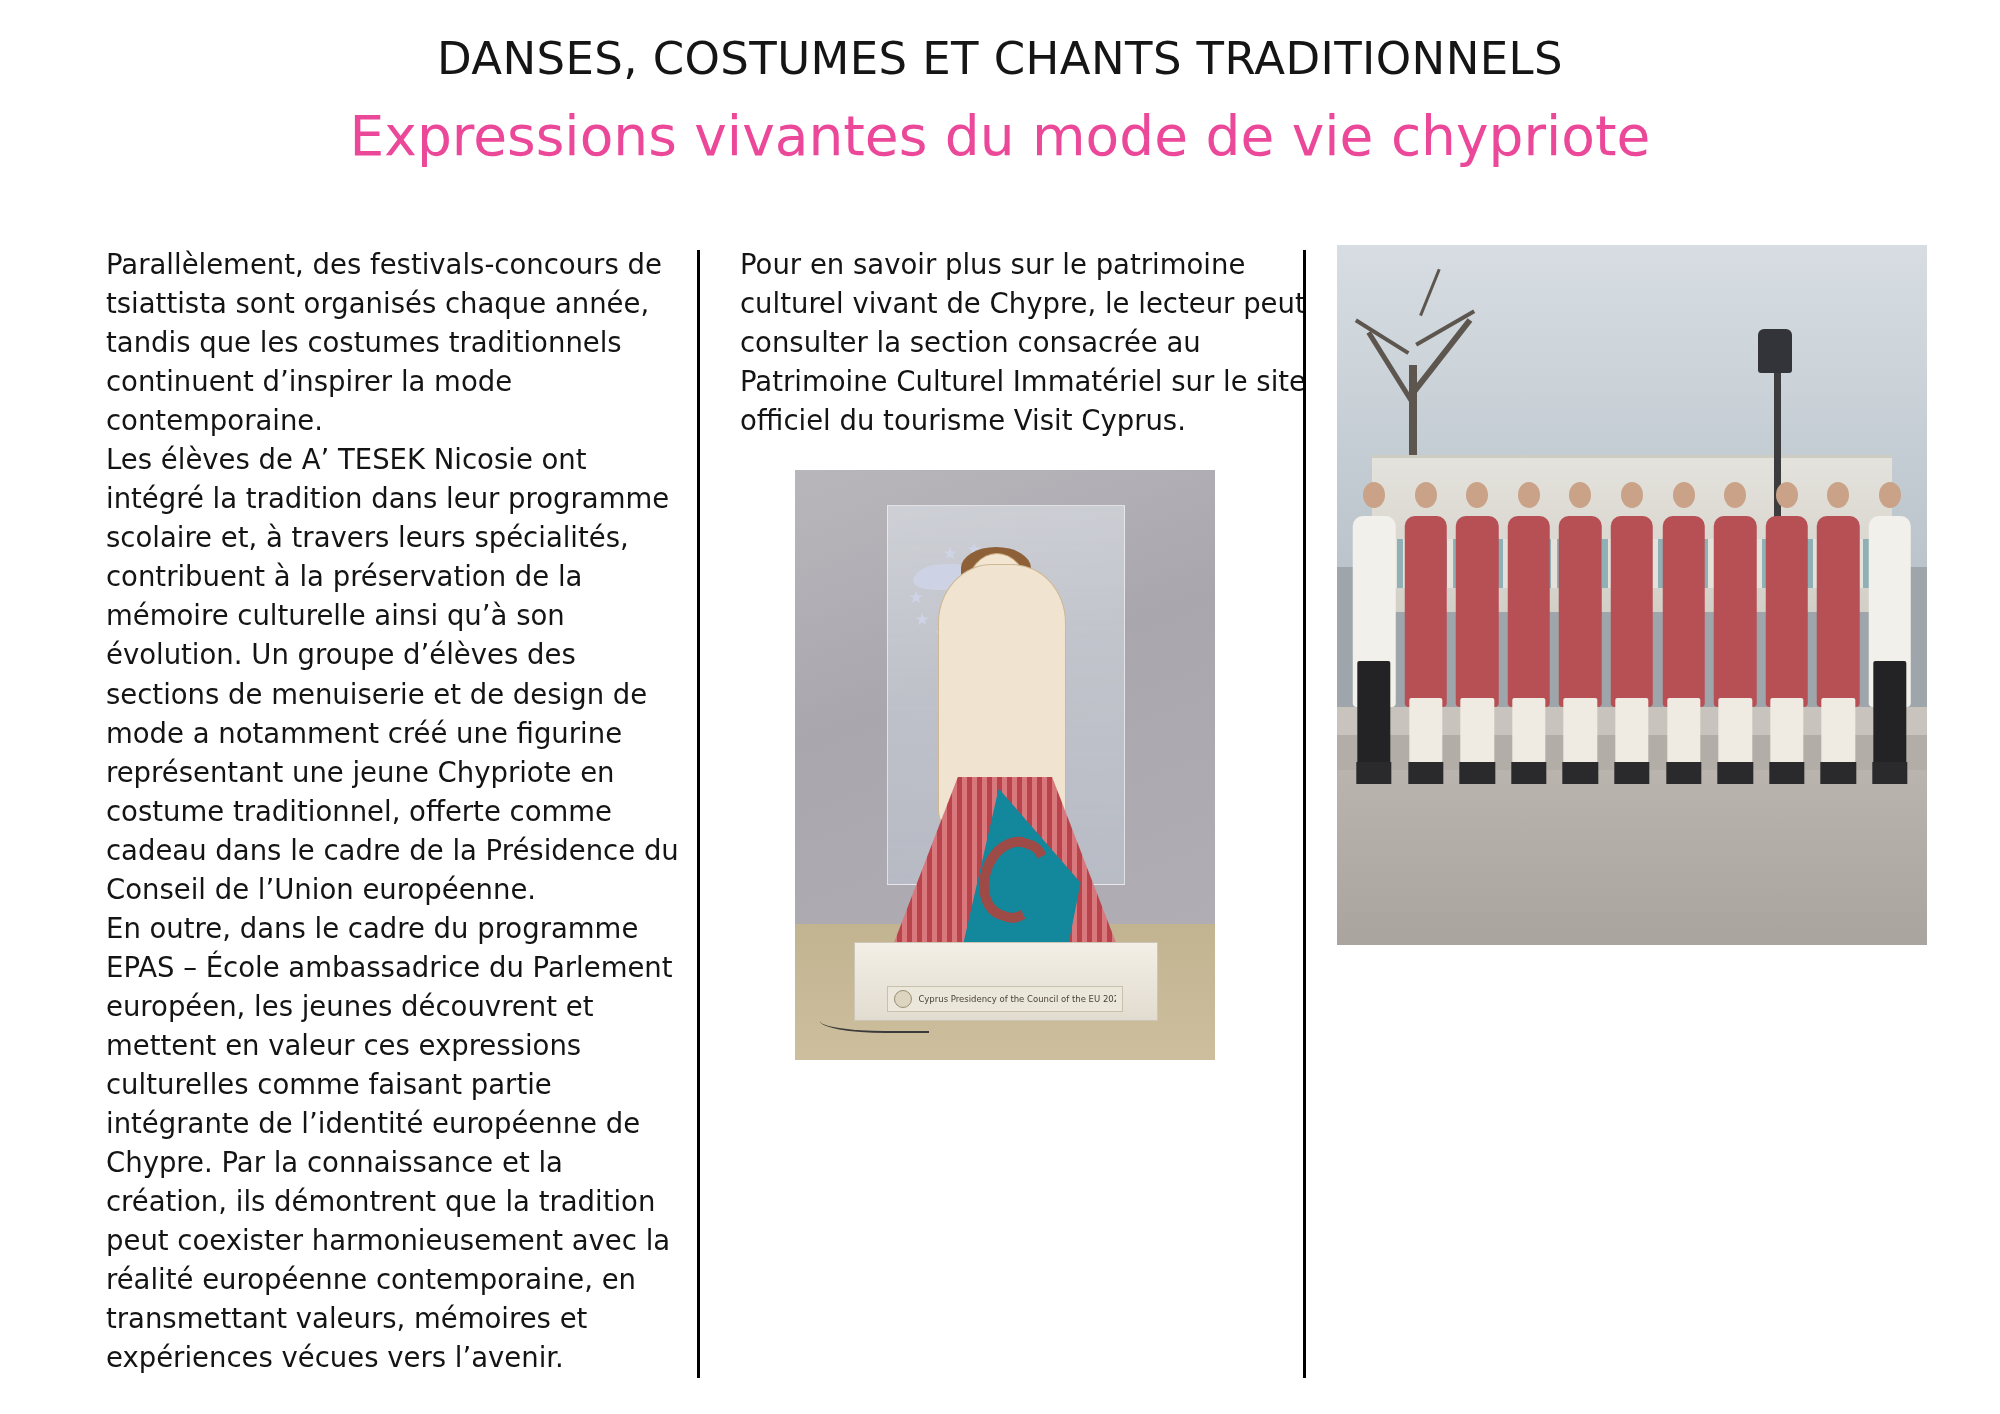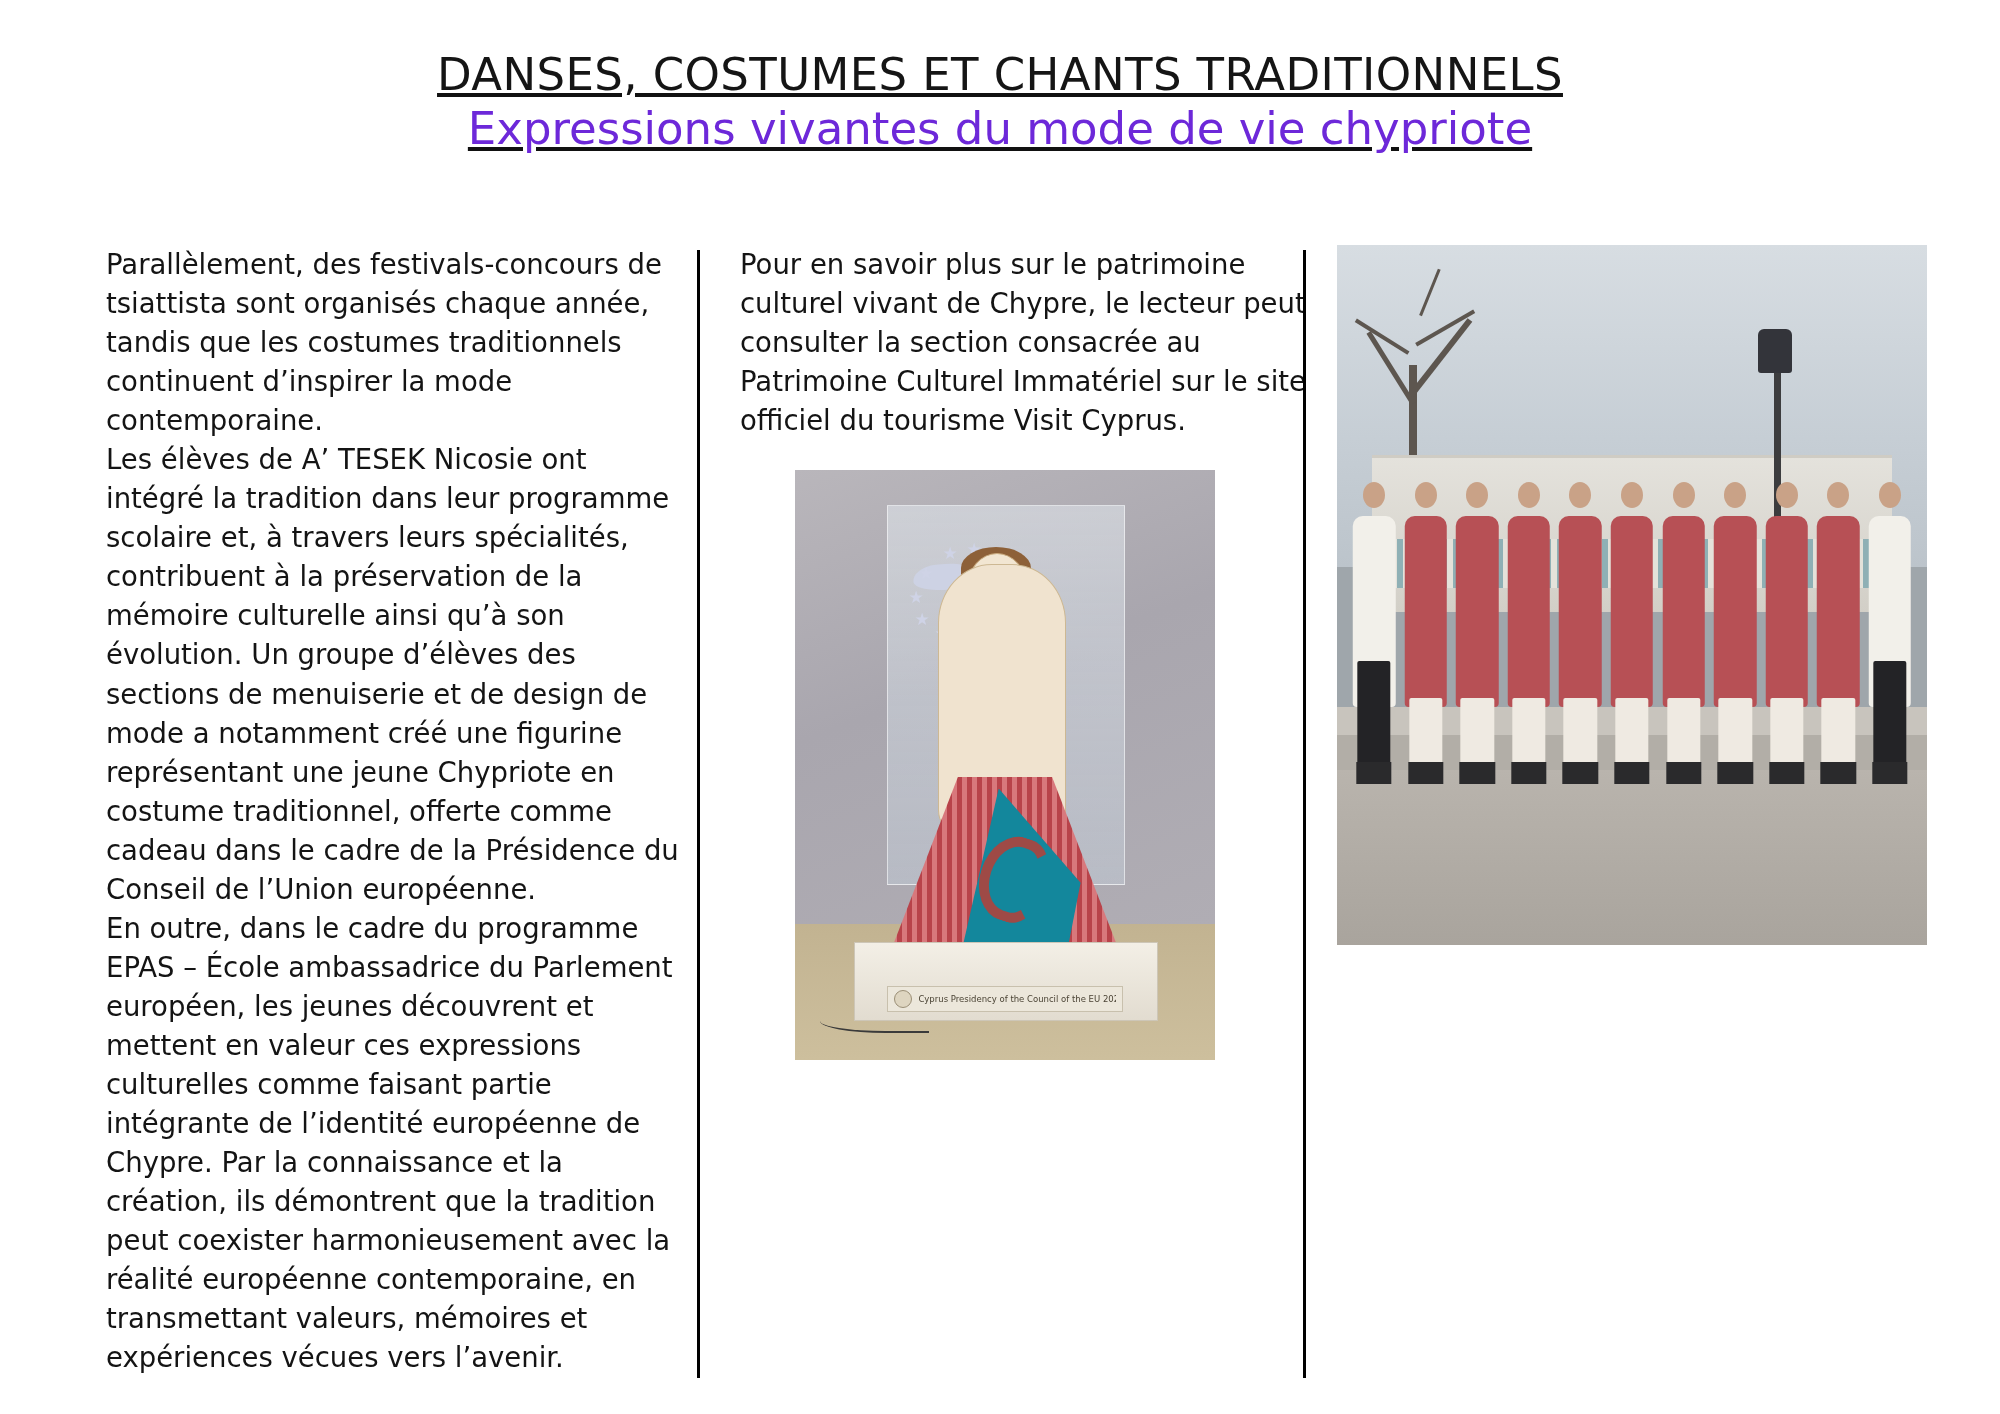--- a/index.html
+++ b/index.html
@@ -13,37 +13,36 @@
     font-family: "DejaVu Sans", sans-serif;
     color: #111111;
     position: relative;
     overflow: hidden;
   }
 
   
   .header {
     width: 100%;
     text-align: center;
-    padding-top: 50px;
+    padding-top: 34px;
     box-sizing: border-box;
-    text-decoration: underline;
   }
   .title-line-1 {
     font-size: 45px;
     line-height: 1.12;
     letter-spacing: 0.4px;
     font-weight: 400;
     color: #151515;
   }
   .title-line-2 {
-    font-size: 45px;
+    font-size: 55px;
     line-height: 1.18;
     font-weight: 400;
-    color: #6d28d9;
-    margin-top: 2px;
+    color: #ec4899;
+    margin-top: 20px;
   }
 
   
   .content {
     position: absolute;
     top: 245px;
     left: 0;
     width: 2000px;
     height: 1135px;
   }

